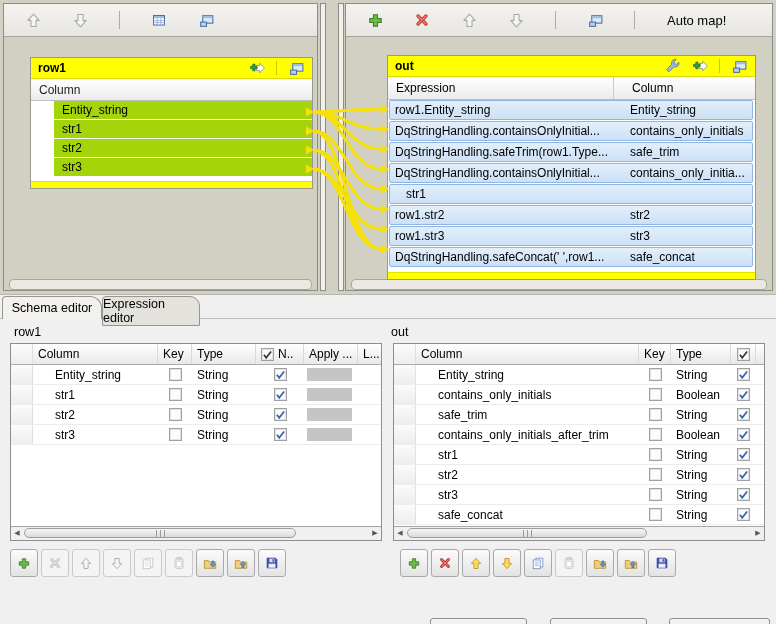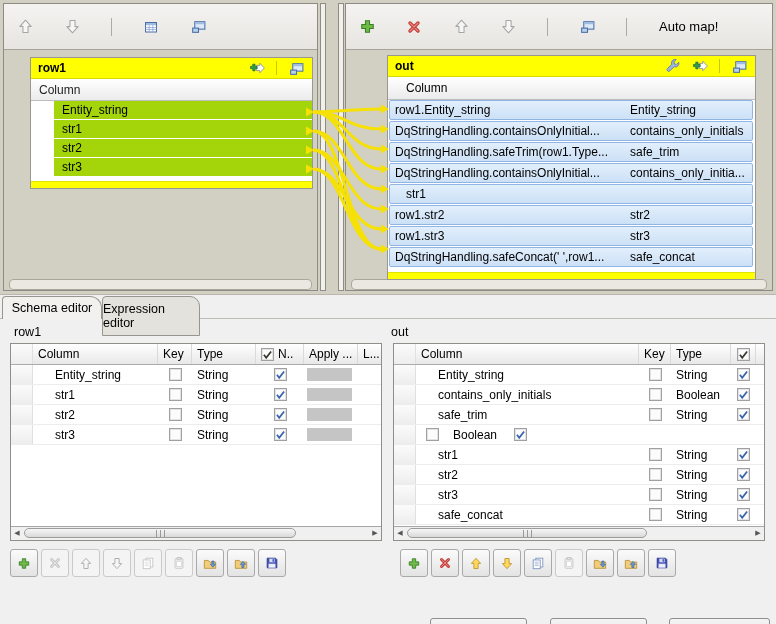--- a/index.html
+++ b/index.html
@@ -4,21 +4,21 @@
 <style>
   html,body{margin:0;padding:0;}
   body{
     width:776px;height:624px;position:relative;overflow:hidden;
     font-family:"Liberation Sans",sans-serif;font-size:12px;color:#000;
     background:#F0F0F0;box-shadow:inset 0 0 0 1px #8A897F;
   }
   
   .mapper{position:absolute;left:0;top:0;width:776px;height:295px;background:#D2CFC3;border-bottom:1px solid #B9B6AB;box-sizing:border-box;}
   .panel{position:absolute;top:3px;height:288px;background:#D2CFC3;border:1px solid #8D8C84;box-sizing:border-box;}
-  .ptoolbar{position:absolute;left:0;top:0;right:0;height:46px;background:linear-gradient(#F4F3F1,#E7E5E1);border-bottom:1px solid #A5A49B;display:flex;align-items:center;padding-left:10px;gap:25px;box-sizing:border-box;}
+  .ptoolbar{position:absolute;left:0;top:0;right:0;height:33px;background:linear-gradient(#F4F3F1,#E7E5E1);border-bottom:1px solid #A5A49B;display:flex;align-items:center;padding-left:18px;gap:25px;box-sizing:border-box;}
   .tbicon{width:22px;height:22px;display:flex;align-items:center;justify-content:center;}
   .tbsep{width:1px;height:18px;background:#ACACA4;margin:0 3px;}
   .automap{font-size:13px;padding:0 4px;cursor:default;}
   .sash{position:absolute;top:3px;width:6px;height:288px;background:#F1F0EB;border:1px solid #8D8C84;box-sizing:border-box;z-index:1;}
   .ptrack{position:absolute;height:11px;background:#C7C4B8;border-radius:5px;box-shadow:inset 0 0 0 1px #A9A79C;}
   .ptrack .pthumb{position:absolute;left:1px;top:1px;right:1px;bottom:1px;background:#EAE8E1;border-radius:4px;}
 
   .iotable{position:absolute;background:#FFF;border:1px solid #99988E;box-sizing:border-box;z-index:2;}
   .iotitle{height:21px;background:#FFFF00;display:flex;align-items:center;padding:0 5px 0 7px;border-bottom:1px solid #D9D900;box-sizing:border-box;}
   .iotitle .t{font-weight:bold;flex:1;}
@@ -34,21 +34,21 @@
   .outhdr .h1{width:226px;padding-left:8px;box-sizing:border-box;border-right:1px solid #C9C9C9;height:100%;display:flex;align-items:center;}
   .outhdr .h2{flex:1;padding-left:18px;}
   .brow{height:18px;margin:0 2px 1px 1px;border:1px solid #90B4E4;border-radius:2px;background:linear-gradient(#E2EFFC,#CCE0F6);display:flex;align-items:center;}
   .brow .bexp{width:219px;padding-left:5px;white-space:nowrap;overflow:hidden;}
   .brow .bcol{flex:1;padding-left:16px;white-space:nowrap;overflow:hidden;}
   .connsvg{position:absolute;left:0;top:0;z-index:8;pointer-events:none;}
 
   
   .bottombg{position:absolute;left:0;top:295px;width:776px;height:329px;background:#F0F0F0;}
   .tabline{position:absolute;left:0;top:318px;width:776px;height:1px;background:#BDBDB6;}
-  .tab{position:absolute;top:296px;height:40px;border:1px solid #96968E;display:flex;align-items:center;justify-content:center;font-size:12.5px;box-sizing:border-box;cursor:default;}
+  .tab{position:absolute;top:296px;height:30px;border:1px solid #96968E;display:flex;align-items:center;justify-content:center;font-size:12.5px;box-sizing:border-box;cursor:default;}
   .tab.active{left:2px;width:100px;height:23px;background:#F2F1ED;border-bottom:none;border-radius:4px 12px 0 0;z-index:3;}
   .tab.inactive{left:102px;width:98px;background:#E4E2DC;border-radius:4px 10px 0 0;}
   .slabel{position:absolute;font-size:12.5px;}
   .stable{position:absolute;background:#FFF;border:1px solid #8F8F8A;box-sizing:border-box;display:flex;flex-direction:column;}
   .shdr{display:flex;height:20px;background:linear-gradient(#FFFFFF,#E8E8E8);border-bottom:1px solid #ABABAB;flex:none;align-items:stretch;}
   .hc{display:flex;align-items:center;box-sizing:border-box;padding-left:5px;border-right:1px solid #DADADA;gap:4px;}
   .srow{display:flex;height:19px;border-bottom:1px solid #EDEDED;flex:none;align-items:center;}
   .sc{display:flex;align-items:center;box-sizing:border-box;height:100%;overflow:hidden;white-space:nowrap;}
   .sgut{background:linear-gradient(#FBFBFB,#EDEDED);border-right:1px solid #E0E0E0;}
   .sfill{flex:1;}
@@ -208,20 +208,21 @@
           <span class="tbicon">
             <svg width="17" height="17" viewBox="0 0 16 16">
               <rect x="4.5" y="3.5" width="9.5" height="7" fill="#DCE9F7" stroke="#4A6FA5"></rect>
               <rect x="5" y="4" width="8.5" height="1.8" fill="#9DBCE0"></rect>
               <rect x="2.5" y="9.5" width="5.5" height="4" fill="#B8D2EE" stroke="#4A6FA5"></rect>
             </svg>
           </span>
         </span>
     </div>
     <div class="outhdr">
+      <span class="h1">Expression</span>
       <span class="h2">Column</span>
     </div>
     <div id="out-rows">
         <div class="brow">
           <div class="bexp">row1.Entity_string</div>
           <div class="bcol">Entity_string</div>
         </div>
         <div class="brow">
           <div class="bexp">DqStringHandling.containsOnlyInitial...</div>
           <div class="bcol">contains_only_initials</div>
@@ -481,20 +482,21 @@
           <svg width="13" height="13" viewBox="0 0 13 13">
             <rect x="0.5" y="0.5" width="12" height="12" fill="#F2F2F2" stroke="#A0A0A0"></rect>
             <rect x="1.5" y="1.5" width="10" height="10" fill="#FCFCFC" stroke="#E3E3E3"></rect>
             <path d="M2.9 6.8l2.3 2.9 4.9-6.2" fill="none" stroke="#3B64AE" stroke-width="1.8"></path>
           </svg>
         </div>
         <div class="sc sfill"></div>
       </div>
       <div class="srow">
         <div class="sc sgut" style="width: 22px;"></div>
+        <div class="sc" style="width: 223px; padding-left: 22px;">contains_only_initials_after_trim</div>
         <div class="sc" style="width: 32px; justify-content: center;">
           <svg width="13" height="13" viewBox="0 0 13 13">
             <rect x="0.5" y="0.5" width="12" height="12" fill="#F2F2F2" stroke="#A0A0A0"></rect>
             <rect x="1.5" y="1.5" width="10" height="10" fill="#FCFCFC" stroke="#E3E3E3"></rect>
           </svg>
         </div>
         <div class="sc" style="width: 60px; padding-left: 5px;">Boolean</div>
         <div class="sc" style="width: 25px; justify-content: center;">
           <svg width="13" height="13" viewBox="0 0 13 13">
             <rect x="0.5" y="0.5" width="12" height="12" fill="#F2F2F2" stroke="#A0A0A0"></rect>

